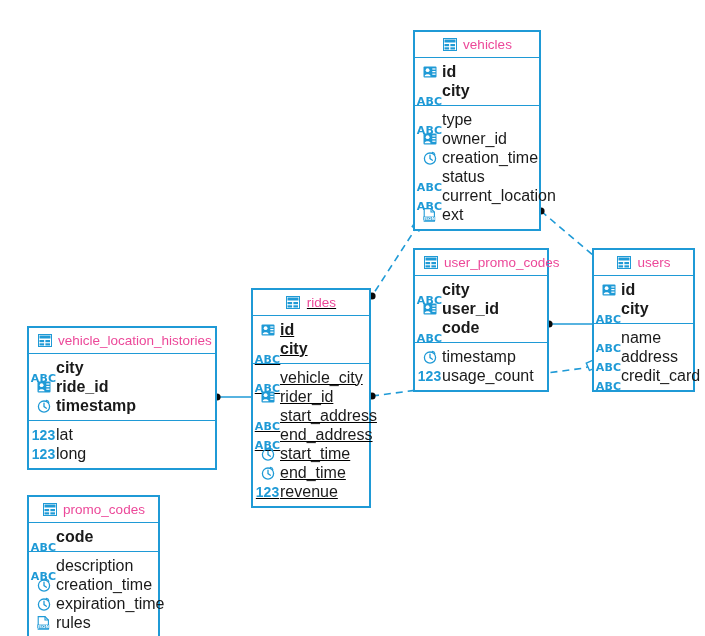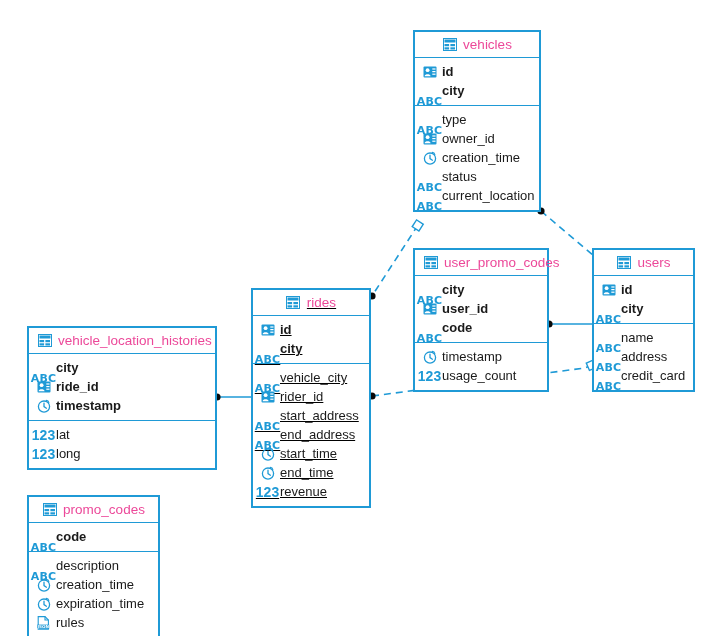--- a/index.html
+++ b/index.html
@@ -52,21 +52,21 @@
   }
   .field {
     display: flex;
     align-items: center;
     gap: 5px;
     padding: 0 7px;
     height: 19px;
     white-space: nowrap;
   }
   .field-label {
-    font-size: 13px;
+    font-size: 16px;
     color: #1a1a1a;
     line-height: 1;
     text-align: center;
   }
   .field.pk .field-label {
     font-weight: bold;
   }
   
   .icon {
     width: 15px;
@@ -201,20 +201,31 @@
               <span class="icon-abc">ABC</span>
             </span>
             <span class="field-label">status</span>
           </div>
           <div class="field">
             <span class="icon">
               <span class="icon-abc">ABC</span>
             </span>
             <span class="field-label">current_location</span>
           </div>
+          <div class="field">
+            <span class="icon">
+              <svg width="13" height="14" viewBox="0 0 13 14">
+                <path d="M1.2 0.6 H8 L11.4 4 V13.2 H1.2 Z" fill="#ffffff" stroke="#1f9ad6" stroke-width="1.1"></path>
+                <path d="M8 0.6 V4 H11.4" fill="none" stroke="#1f9ad6" stroke-width="1.1"></path>
+                <rect x="0.2" y="8.6" width="12" height="4.2" fill="#1f9ad6"></rect>
+                <text x="6.2" y="12.1" font-size="4.1" font-family="DejaVu Sans, sans-serif" font-weight="bold" fill="#ffffff" text-anchor="middle">JSON</text>
+              </svg>
+            </span>
+            <span class="field-label">ext</span>
+          </div>
         </div>
       </div>
       <div class="entity" style="left: 413px; top: 248px; width: 136px;">
         <div class="entity-header left-align">
           <span class="icon">
             <svg width="14" height="13" viewBox="0 0 14 13">
               <rect x="0.5" y="0.5" width="13" height="12" fill="none" stroke="#1f9ad6" stroke-width="1"></rect>
               <rect x="1.5" y="1.5" width="11" height="3" fill="#1f9ad6"></rect>
               <rect x="1.5" y="6" width="4.6" height="2.2" fill="#1f9ad6"></rect>
               <rect x="7.4" y="6" width="4.6" height="2.2" fill="#1f9ad6"></rect>

